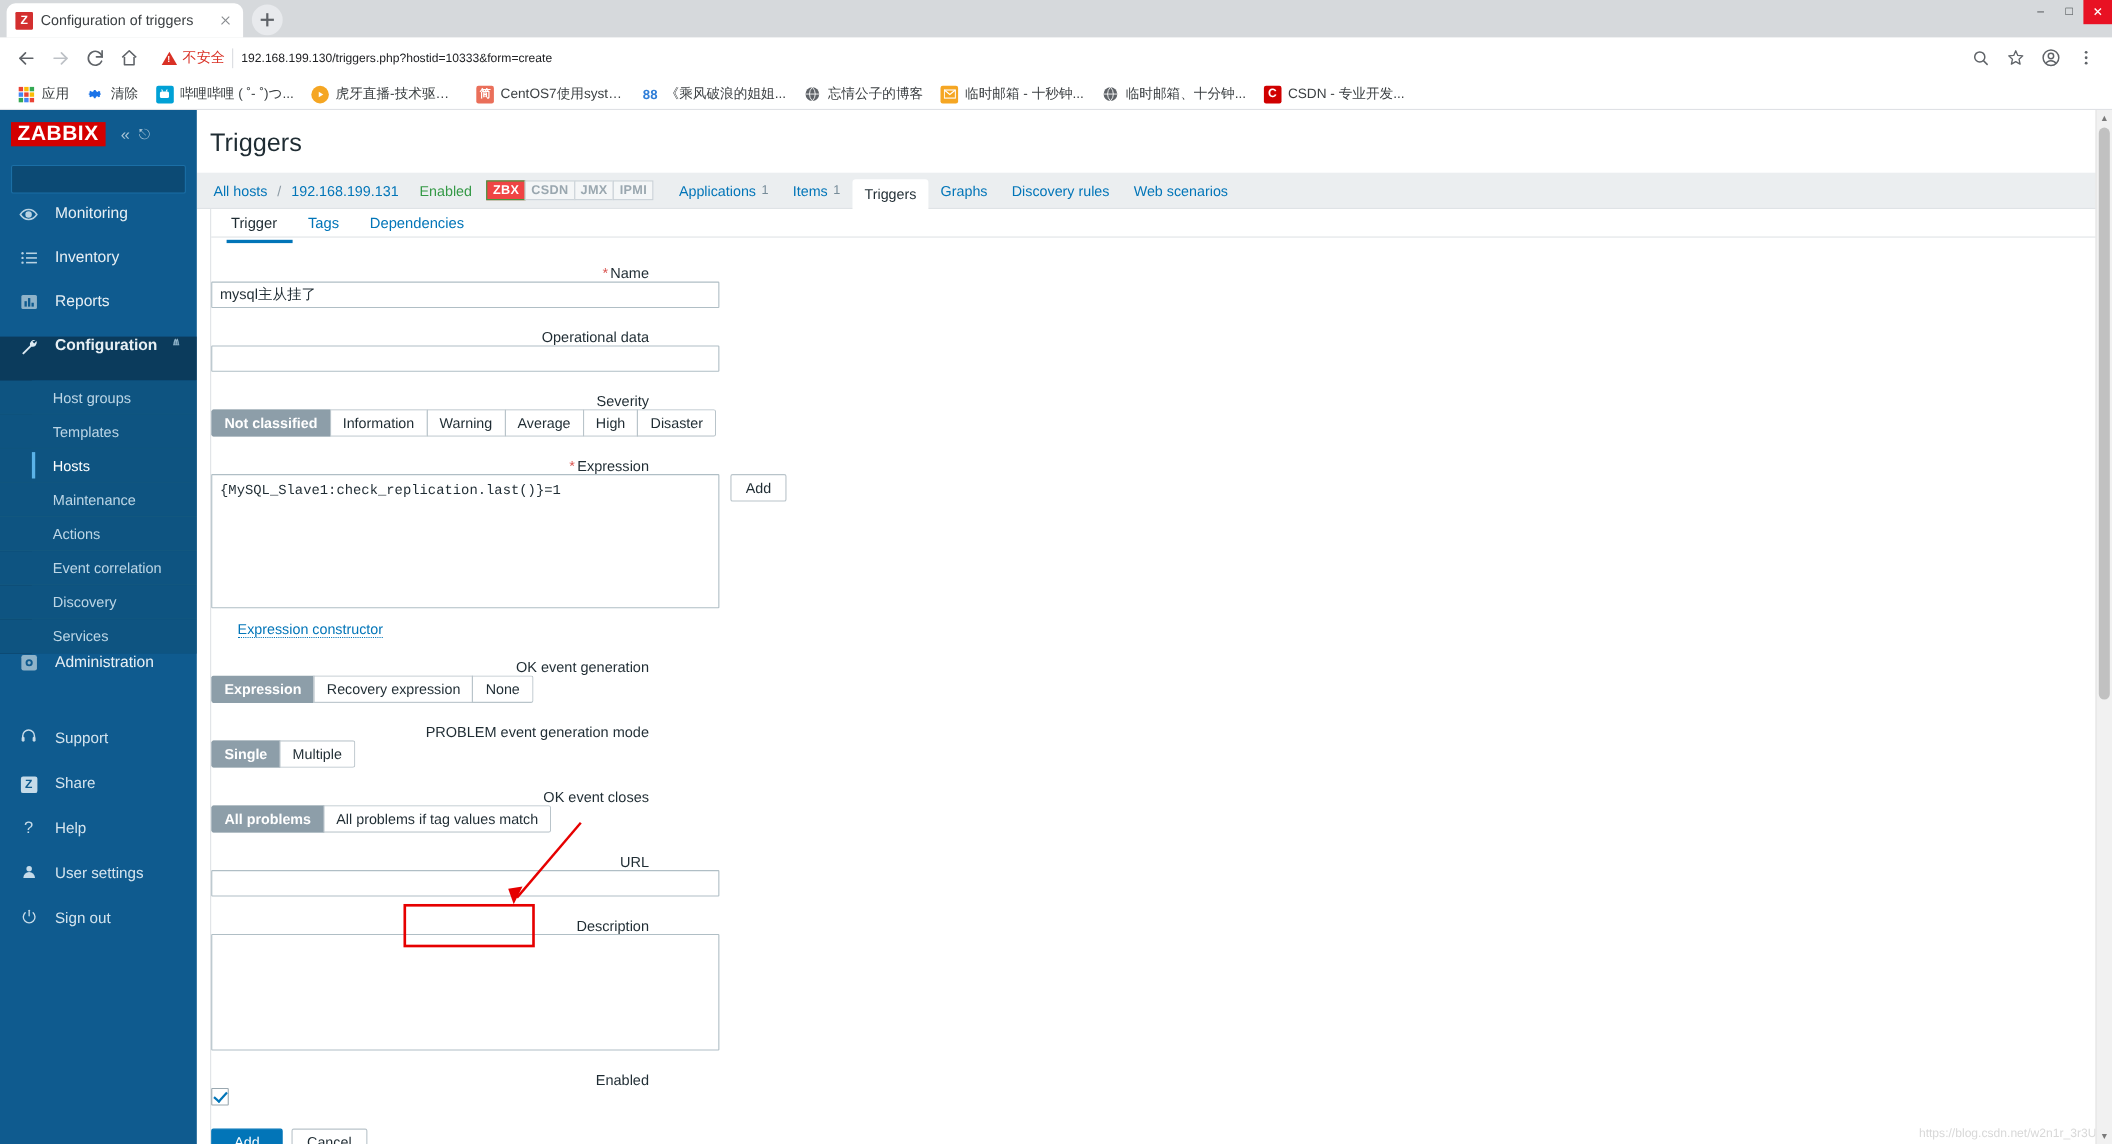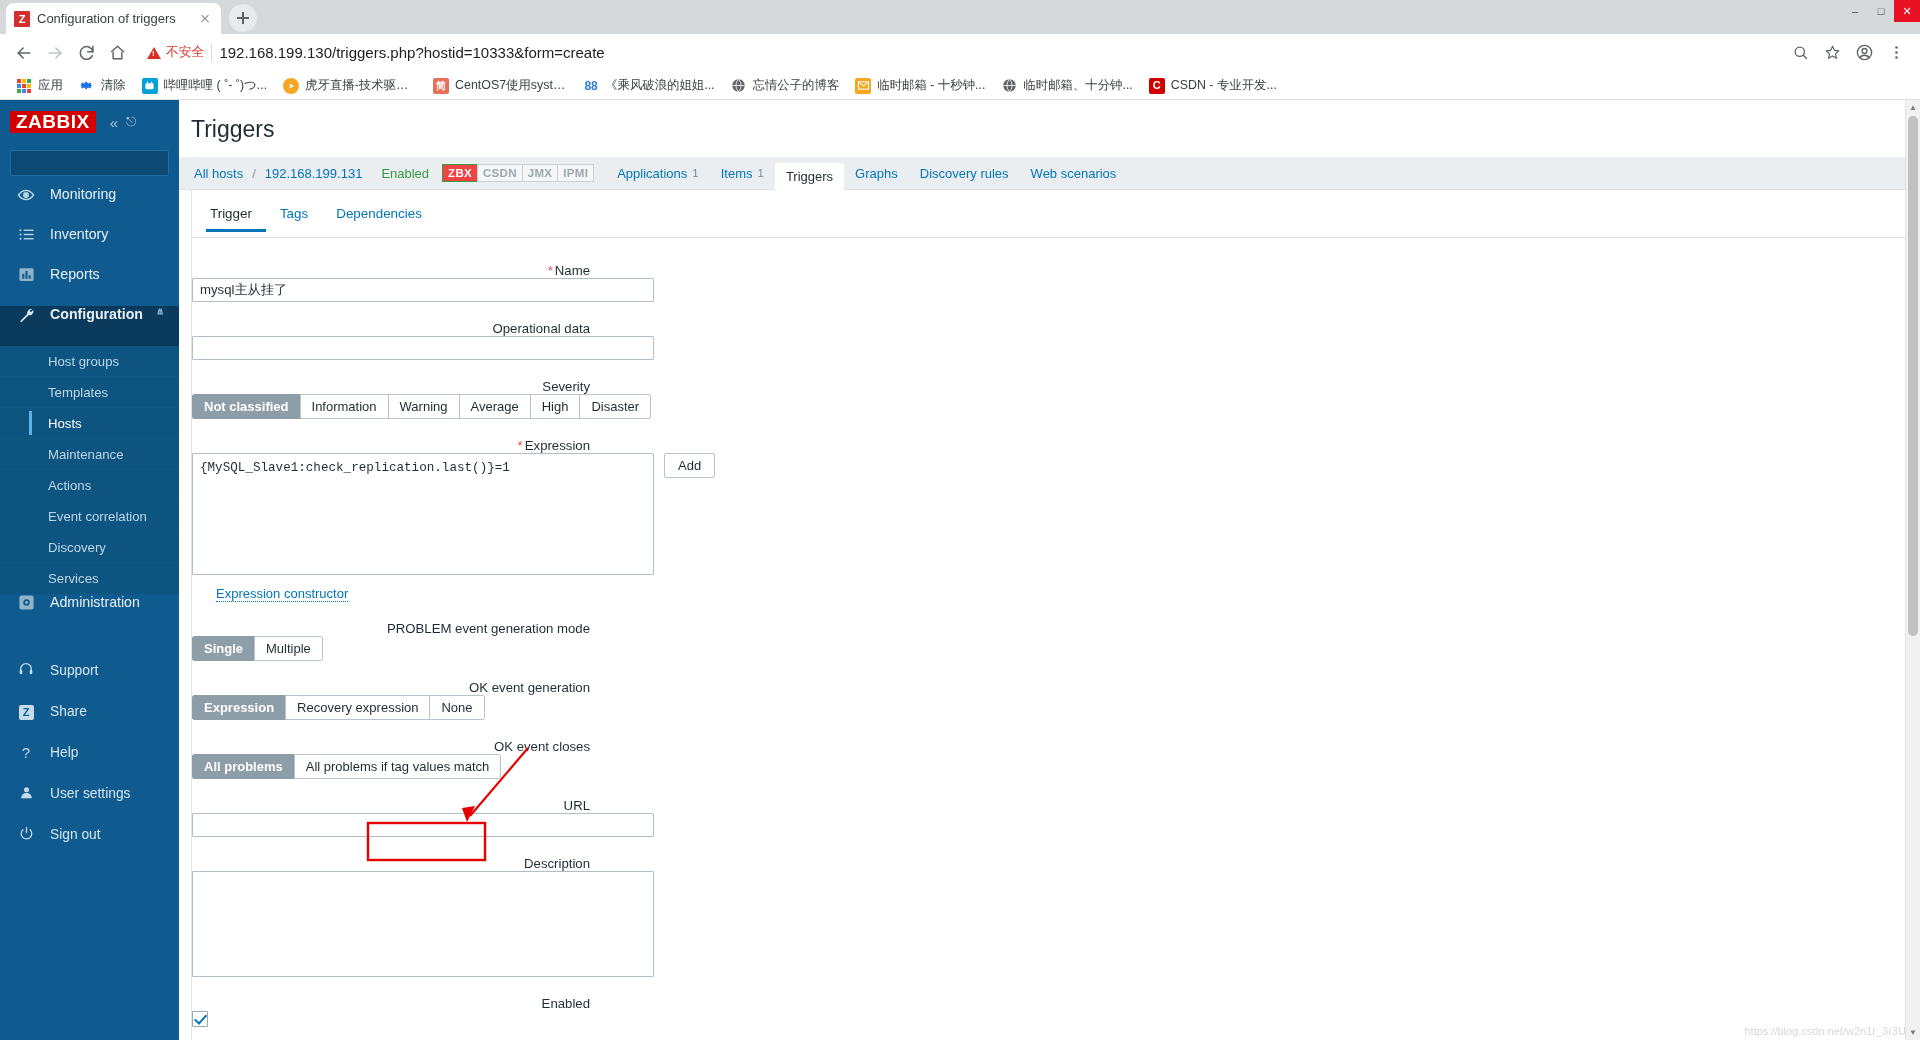--- a/index.html
+++ b/index.html
@@ -59,21 +59,21 @@
   .nav-btn { width: 28px; height: 28px; display:flex; align-items:center; justify-content:center; color:#5f6368; flex:none; }
   .nav-btn.disabled { color: #bdc1c6; }
   .omnibox {
     flex: 1; height: 28px; display: flex; align-items: center; gap: 7px;
     font-size: 13.5px; color: #202124; padding-left: 9px; margin-left: 4px;
   }
   .warn-group { display:flex; align-items:center; gap:5px; color:#d93025; font-size: 12.8px; }
   .warn-tri { width:0;height:0;border-left:7px solid transparent;border-right:7px solid transparent;border-bottom:12px solid #d93025; position:relative; }
   .warn-tri::after { content:"!"; position:absolute; left:-2px; top:2px; font-size:8px; color:#fff; font-weight:bold; }
   .omni-sep { width:1px; height:18px; background:#dadce0; }
-  .omni-url { color:#202124; white-space:nowrap; font-size: 15px; }
+  .omni-url { color:#202124; white-space:nowrap; font-size: 11px; }
   .toolbar-right { display:flex; align-items:center; gap: 4px; flex:none; }
   .tb-icon { width: 28px; height: 28px; display:flex; align-items:center; justify-content:center; color:#5f6368; }
 
   .bookmarks {
     height: 28px; background: #ffffff; display:flex; align-items:center;
     gap: 0px; padding: 0 8px; font-size: 12.4px; color: #3c4043; flex:none;
     border-bottom: 1px solid #dfe1e5;
   }
   .bm { display:flex; align-items:center; gap: 6px; padding: 2px 8px; white-space: nowrap; max-width: 150px; }
   .bm-label { overflow:hidden; text-overflow:ellipsis; white-space:nowrap; }
@@ -151,21 +151,21 @@
   .tabnav { display:flex; align-items:flex-end; height: 33px; margin-left: 12px; }
   .tabnav a {
     color:#0275b8; font-size: 13px; padding: 0 11px; height: 33px; display:flex; align-items:center;
   }
   .tabnav a .cnt { color:#768b98; font-size: 11.5px; margin-left: 5px; }
   .tabnav a.cur { background:#ffffff; color:#1f2c33; border-top-left-radius:3px; border-top-right-radius:3px; height: 27px; margin-bottom:0; }
 
   .formwrap { padding: 0 12px; }
   .formcard { background:#ffffff; border:1px solid #dfe3e6; border-top: none; }
 
-  .subtabs { display:flex; gap: 0; border-bottom: 1px solid #dfe3e6; padding-left: 14px; height: 48px; align-items:center; }
+  .subtabs { display:flex; gap: 0; border-bottom: 1px solid #dfe3e6; padding-left: 14px; height: 26px; align-items:center; }
   .subtab { font-size: 13.4px; color:#0275b8; padding: 0 14px; height:34px; display:flex; align-items:center; position:relative; }
   .subtab:first-child { padding-left: 4px; }
   .subtab.cur { color:#1f2c33; }
   .subtab.cur::after { content:""; position:absolute; left:0; right:0; bottom:-1px; height:3px; background:#0275b8; }
 
   .form { padding: 20px 0 0 0; }
   .row { display:flex; align-items:flex-start; margin-bottom: 14px; flex-direction: column; }
   .lbl {
     width: 408px; text-align: right; padding-right: 10px; font-size: 13.2px; color:#1f2c33;
     padding-top: 5px; flex:none;
@@ -641,42 +641,42 @@
                 </div>
               </div>
 
               <div class="row" style="margin-top:-8px;">
                 <div class="lbl"></div>
                 <div class="fld">
                   <span class="linkdotted">Expression constructor</span>
                 </div>
               </div>
 
-              <div class="row">
-                <div class="lbl">PROBLEM event generation mode</div>
-                <div class="fld">
-                  <div class="segbar">
-                    <div class="seg on">Single</div>
-                    <div class="seg">Multiple</div>
-                  </div>
-                </div>
-              </div>
-
               <div class="row" style="margin-top:14px;">
                 <div class="lbl">OK event generation</div>
                 <div class="fld">
                   <div class="segbar">
                     <div class="seg on">Expression</div>
                     <div class="seg">Recovery expression</div>
                     <div class="seg">None</div>
                   </div>
                 </div>
               </div>
 
               <div class="row">
+                <div class="lbl">PROBLEM event generation mode</div>
+                <div class="fld">
+                  <div class="segbar">
+                    <div class="seg on">Single</div>
+                    <div class="seg">Multiple</div>
+                  </div>
+                </div>
+              </div>
+
+              <div class="row">
                 <div class="lbl">OK event closes</div>
                 <div class="fld">
                   <div class="segbar">
                     <div class="seg on">All problems</div>
                     <div class="seg">All problems if tag values match</div>
                   </div>
                 </div>
               </div>
 
 

